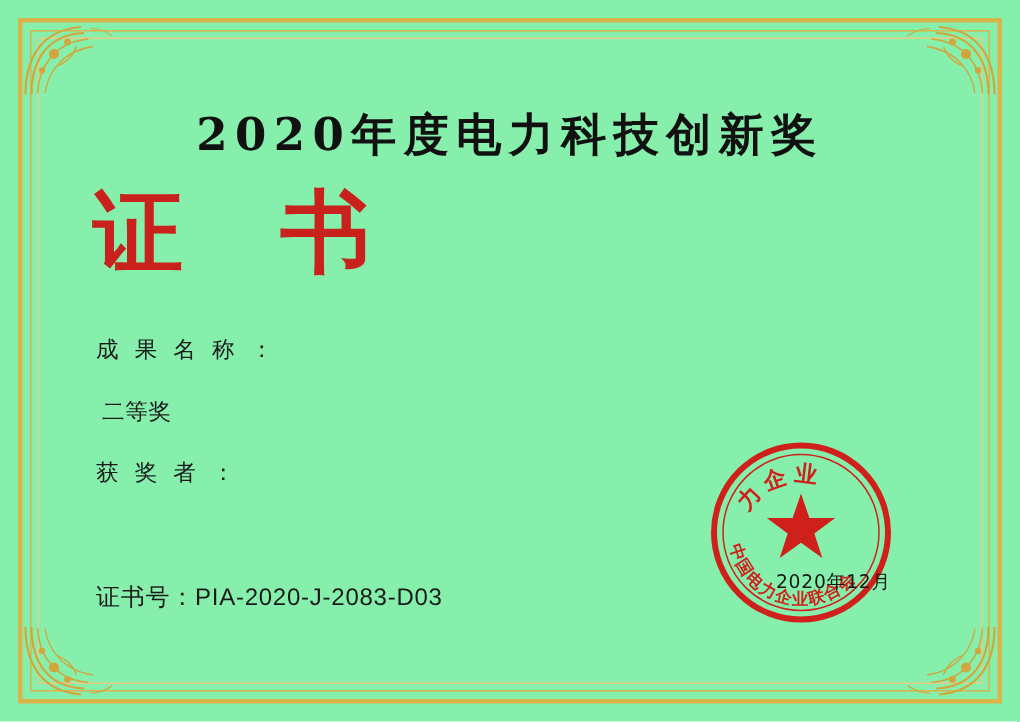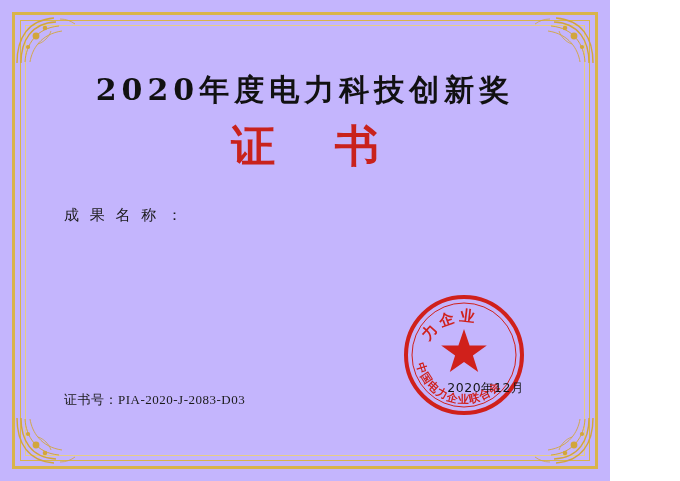--- a/index.html
+++ b/index.html
@@ -9,23 +9,23 @@
   }
   body {
     width: 680px;
     height: 481px;
     font-family: "Liberation Sans", sans-serif;
     overflow: hidden;
   }
 
   .certificate {
     position: relative;
-    width: 610px;
+    width: 680px;
     height: 481px;
-    background: #c4b5fd;
+    background: #86efac;
     box-sizing: border-box;
   }
 
   
   .border-outer {
     position: absolute;
     left: 12px;
     top: 12px;
     right: 12px;
     bottom: 12px;
@@ -78,25 +78,25 @@
     font-family: "DejaVu Serif", "Liberation Serif", serif;
     font-weight: bold;
     font-size: 30px;
     letter-spacing: 5px;
     color: #111111;
     margin-top: 36px;
     white-space: nowrap;
   }
 
   .title-sub {
-    text-align: center;
+    text-align: left;
     margin-top: 10px;
     font-family: "DejaVu Serif", "Liberation Serif", serif;
     font-weight: bold;
-    font-size: 44px;
+    font-size: 60px;
     letter-spacing: 22px;
     color: #c9221c;
     text-indent: 22px;
     line-height: 1.15;
   }
 
   .fields {
     margin-top: 34px;
     padding-left: 24px;
   }
@@ -117,24 +117,24 @@
     flex: 1 1 auto;
     margin-left: 4px;
     letter-spacing: 0.5px;
     white-space: nowrap;
   }
 
   .cert-number {
     position: absolute;
     left: 24px;
     bottom: 38px;
-    font-size: 13px;
+    font-size: 16px;
     color: #1a1a1a;
     letter-spacing: 0.5px;
-    font-family: Liberation Serif, serif;
+    font-family: Liberation Sans, sans-serif;
     white-space: nowrap;
   }
 
   
   .seal {
     position: absolute;
     right: 42px;
     bottom: 28px;
     width: 128px;
     height: 128px;
@@ -220,23 +220,25 @@
     <div class="title-main">2020年度电力科技创新奖</div>
     <div class="title-sub">证 书</div>
 
     <div class="fields">
 
       <div class="field-row">
         <span class="field-label">成 果 名 称 ：</span>
       </div>
 
       <div class="field-row">
+        <span class="field-value">二等奖</span>
       </div>
 
       <div class="field-row">
+        <span class="field-label">获  奖  者 ：</span>
       </div>
 
     </div>
 
     <div class="cert-number">证书号：PIA-2020-J-2083-D03</div>
 
     <div class="seal">
       <svg viewBox="0 0 128 128">
         <circle cx="64" cy="64" r="58" fill="none" stroke="#d0201b" stroke-width="4"></circle>
         <circle cx="64" cy="64" r="52" fill="none" stroke="#d0201b" stroke-width="1"></circle>

